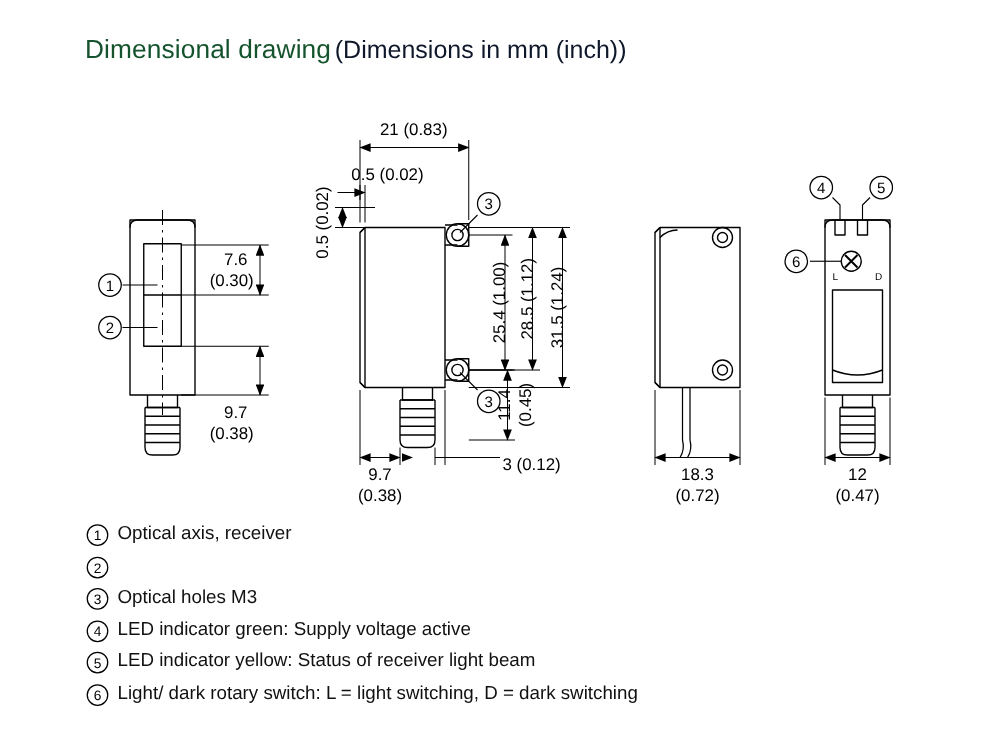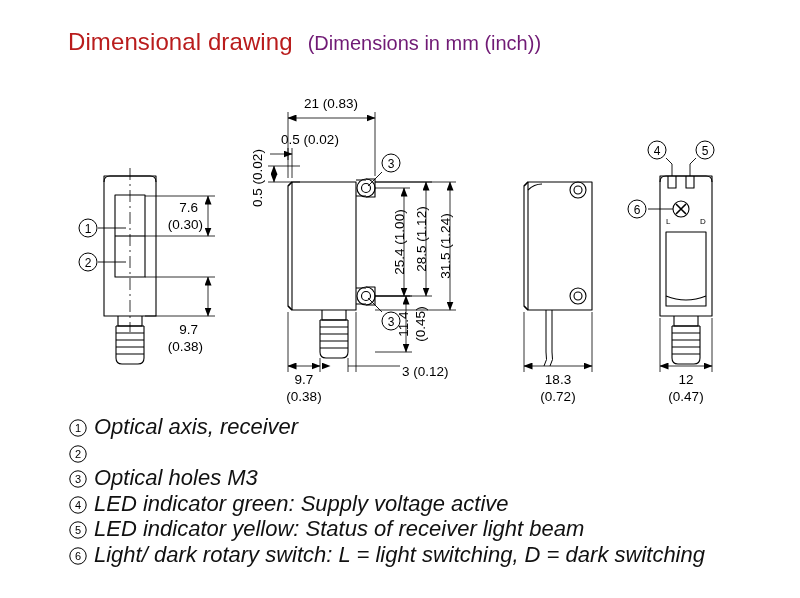--- a/index.html
+++ b/index.html
@@ -22,28 +22,28 @@
   }
 
   
   .title-wrap {
     position: absolute;
     left: 68px;
     top: 28px;
     white-space: nowrap;
   }
   .title-main {
-    font-size: 24px;
-    color: #b91c1c;
+    font-size: 21px;
+    color: #14532d;
     letter-spacing: 0.1px;
   }
   .title-sub {
     font-size: 20px;
-    color: #701a75;
-    margin-left: 15px;
+    color: #0f172a;
+    margin-left: 3px;
   }
 
   
   #drawing {
     position: absolute;
     left: 0;
     top: 0;
   }
 
   
@@ -61,25 +61,24 @@
   .legend-num {
     width: 26px;
     flex: 0 0 26px;
     font-size: 14px;
     line-height: 22px;
     text-align: left;
     color: #000;
   }
   .legend-num svg { display: block; }
   .legend-text {
-    font-size: 22px;
+    font-size: 15px;
     line-height: 22px;
     color: #111;
     white-space: nowrap;
-    font-style: italic;
   }
 </style>
 </head>
 <body>
 
 <div id="page">
 
   <div class="title-wrap">
     <span class="title-main">Dimensional drawing</span><span class="title-sub">(Dimensions in mm (inch))</span>
   </div>

